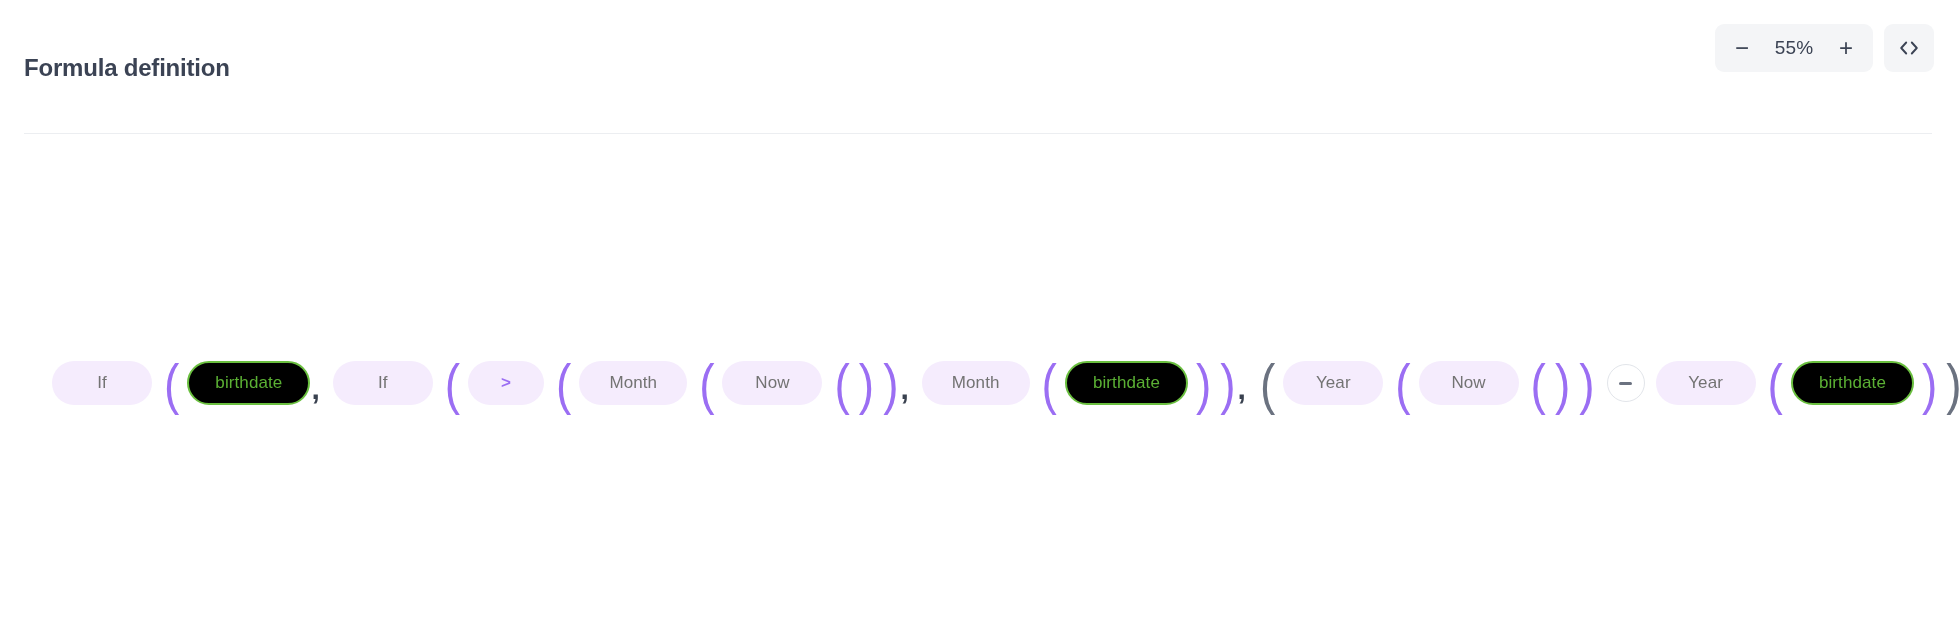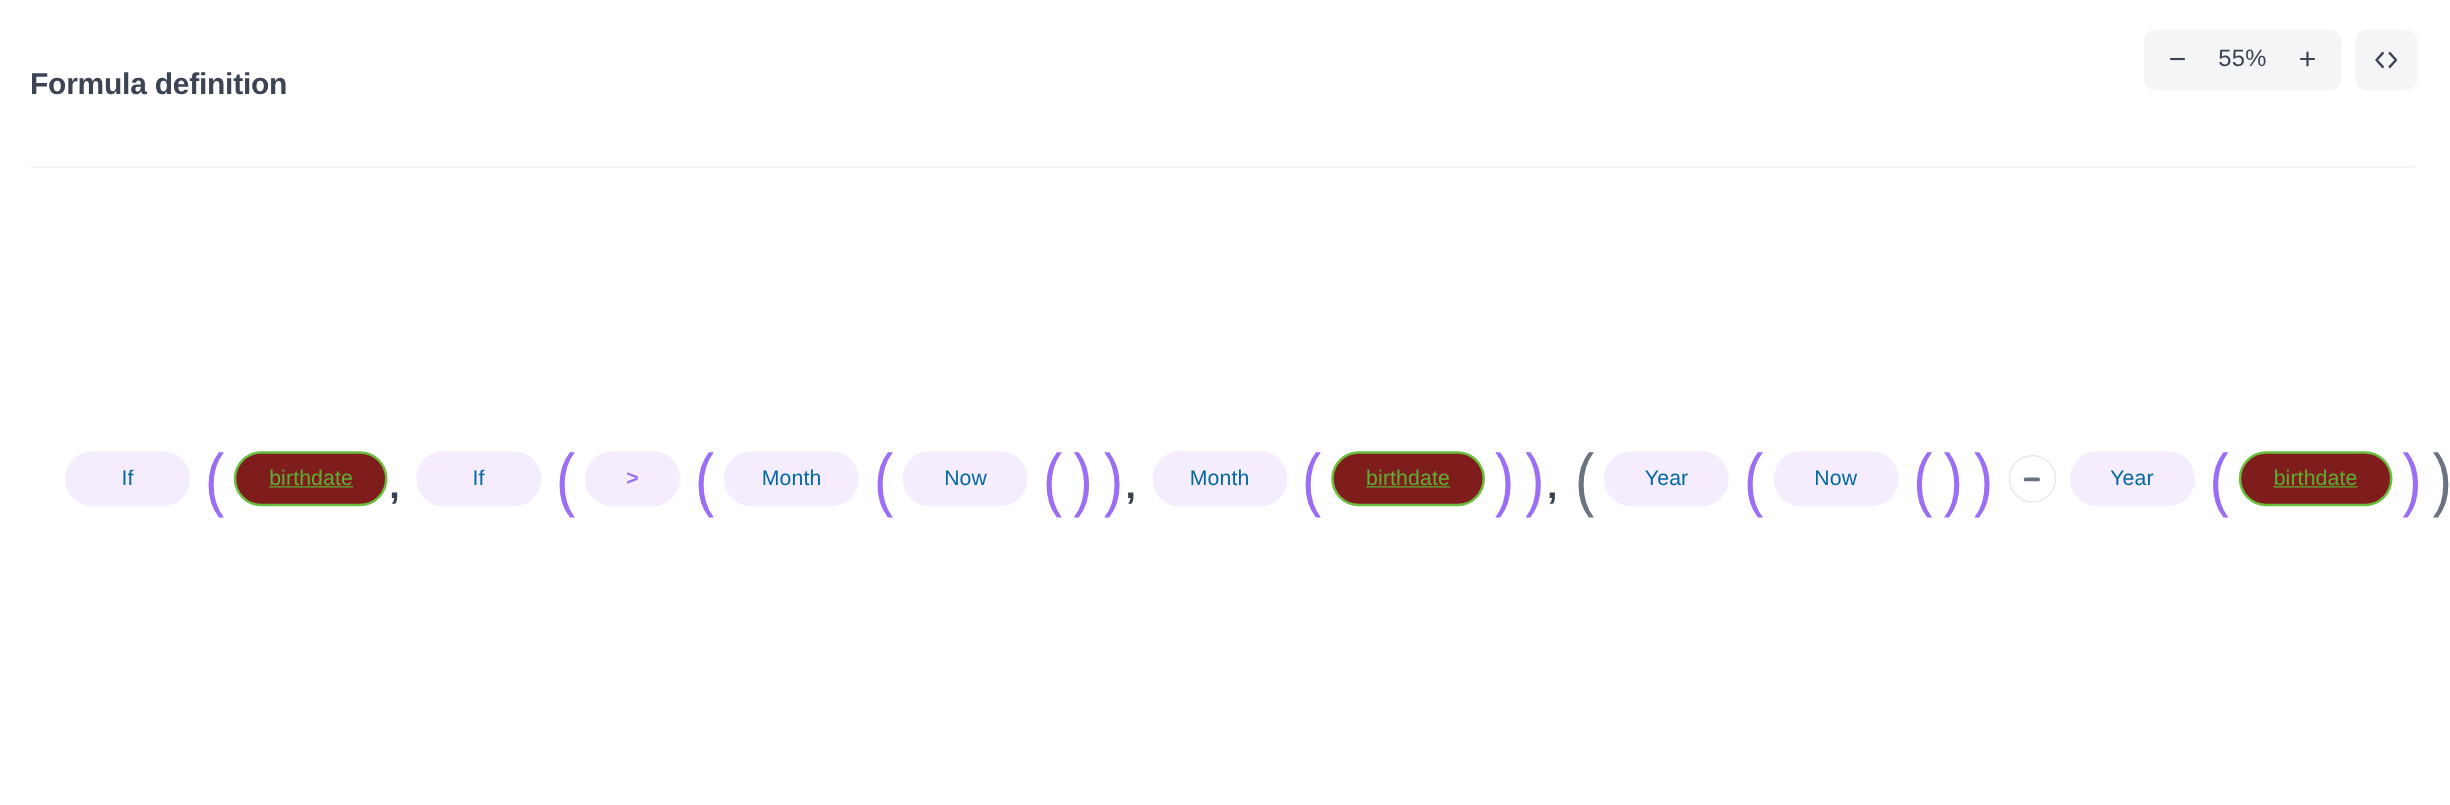--- a/index.html
+++ b/index.html
@@ -141,41 +141,40 @@
     border-radius: 999px;
     font-size: 17px;
     font-weight: 500;
     letter-spacing: 0.1px;
     cursor: pointer;
     user-select: none;
   }
 
   .chip-func {
     background: #f5ecfd;
-    color: #0369a1;
+    color: #737373;
     padding: 0 30px;
     min-width: 100px;
     text-align: right;
   }
 
   .chip-op {
     background: #f5ecfd;
     color: #9b6ef3;
     padding: 0 18px;
     min-width: 76px;
     font-weight: 700;
   }
 
   .chip-field {
-    background: #7f1d1d;
+    background: #000000;
     color: #5bb034;
     border: 2px solid #6abf3f;
     padding: 0 26px;
     font-weight: 500;
-    text-decoration: underline;
   }
 
   .chip-minus {
     width: 36px;
     height: 36px;
     border-radius: 50%;
     background: #ffffff;
     border: 1px solid #e2e5ea;
     color: #6b7280;
     display: inline-flex;

